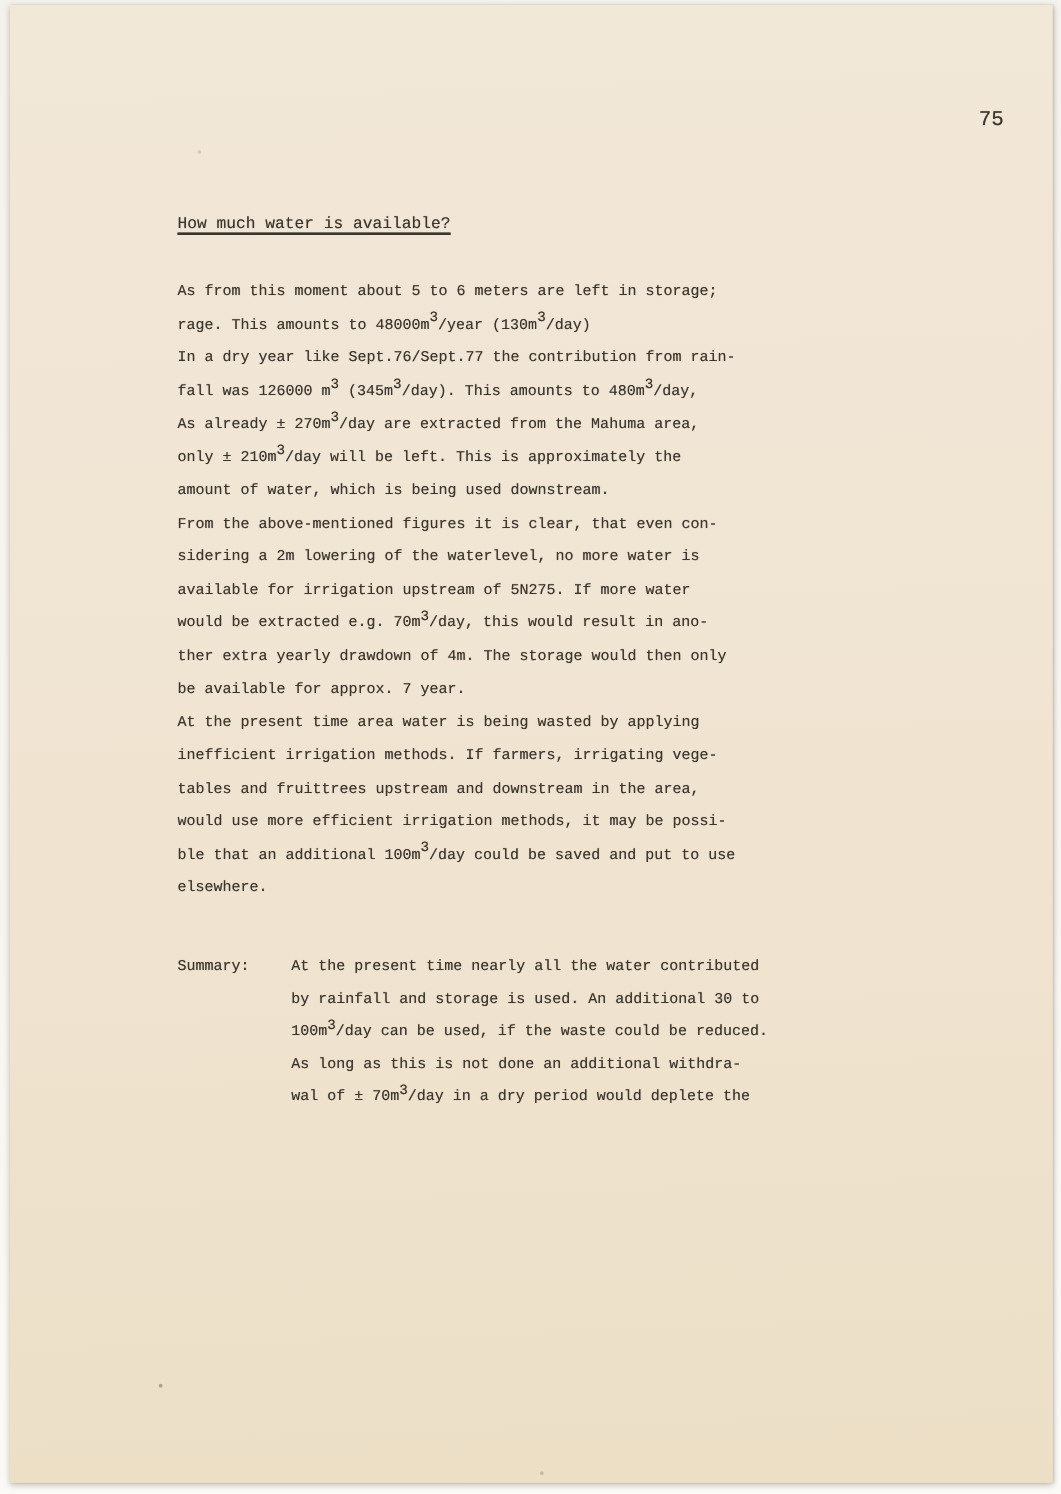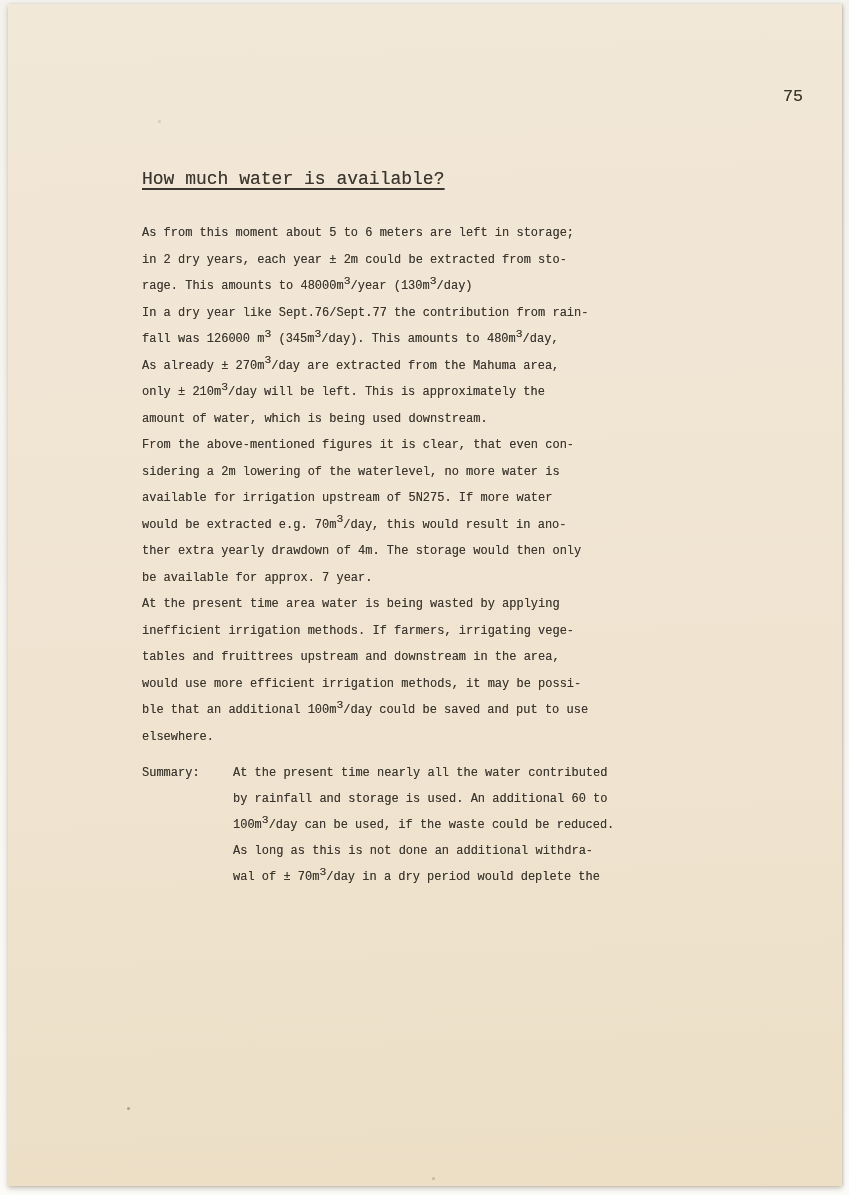--- a/index.html
+++ b/index.html
@@ -19,21 +19,21 @@
     color: #3a352d;
   }
   .paper * { text-shadow: 0 0 0.6px rgba(58,53,45,0.55); }
   .page-number {
     position: absolute; left: 775px; top: 80px;
     font-size: 16.7px; line-height: 26.5px;
   }
   .title {
     position: absolute; left: 134px; top: 162px;
     margin: 0; font-weight: normal;
-    font-size: 18px; line-height: 26.5px;
+    font-size: 13px; line-height: 26.5px;
     text-decoration: underline;
     text-decoration-thickness: 2px;
     text-underline-offset: 4px;
     white-space: nowrap;
   }
   .body-text {
     position: absolute; left: 134px; top: 216px;
     font-size: 12px; line-height: 26.5px;
     white-space: nowrap;
   }
@@ -57,21 +57,20 @@
 </style>
 </head>
 <body>
 
 <div class="scan">
   <div class="paper">
     <div class="page-number">75</div>
     <h1 class="title">How much water is available?</h1>
     <div class="body-text">
         <div class="tline">As from this moment about 5 to 6 meters are left in storage;</div>
-        <div class="tline">in 2 dry years, each year ± 2m could be extracted from sto-</div>
         <div class="tline">rage. This amounts to 48000m<sup>3</sup>/year (130m<sup>3</sup>/day)</div>
         <div class="tline">In a dry year like Sept.76/Sept.77 the contribution from rain-</div>
         <div class="tline">fall was 126000 m<sup>3</sup> (345m<sup>3</sup>/day). This amounts to 480m<sup>3</sup>/day,</div>
         <div class="tline">As already ± 270m<sup>3</sup>/day are extracted from the Mahuma area,</div>
         <div class="tline">only ± 210m<sup>3</sup>/day will be left. This is approximately the</div>
         <div class="tline">amount of water, which is being used downstream.</div>
         <div class="tline">From the above-mentioned figures it is clear, that even con-</div>
         <div class="tline">sidering a 2m lowering of the waterlevel, no more water is</div>
         <div class="tline">available for irrigation upstream of 5N275. If more water</div>
         <div class="tline">would be extracted e.g. 70m<sup>3</sup>/day, this would result in ano-</div>
@@ -81,21 +80,21 @@
         <div class="tline">inefficient irrigation methods. If farmers, irrigating vege-</div>
         <div class="tline">tables and fruittrees upstream and downstream in the area,</div>
         <div class="tline">would use more efficient irrigation methods, it may be possi-</div>
         <div class="tline">ble that an additional 100m<sup>3</sup>/day could be saved and put to use</div>
         <div class="tline">elsewhere.</div>
       </div>
     <div class="summary">
       <span class="summary-label">Summary:</span>
       <div class="summary-lines">
           <div class="tline">At the present time nearly all the water contributed</div>
-          <div class="tline">by rainfall and storage is used. An additional 60 to</div>
+          <div class="tline">by rainfall and storage is used. An additional 30 to</div>
           <div class="tline">100m<sup>3</sup>/day can be used, if the waste could be reduced.</div>
           <div class="tline">As long as this is not done an additional withdra-</div>
           <div class="tline">wal of ± 70m<sup>3</sup>/day in a dry period would deplete the</div>
         </div>
     </div>
     <div class="speck" style="left:119px; top:1103px;"></div>
     <div class="speck" style="left:424px; top:1173px; opacity:.6;"></div>
     <div class="speck" style="left:150px; top:116px; opacity:.4;"></div>
   </div>
 </div>

